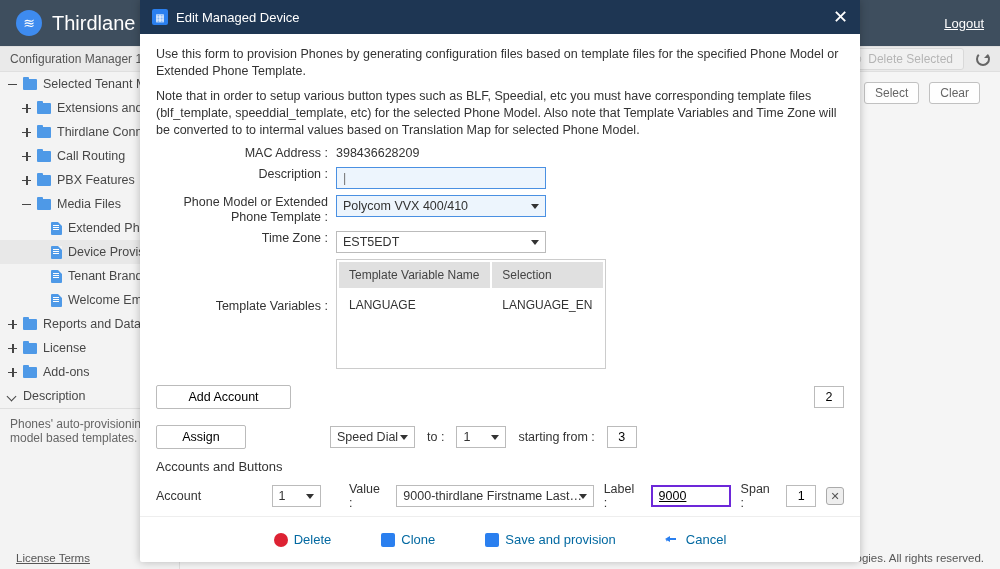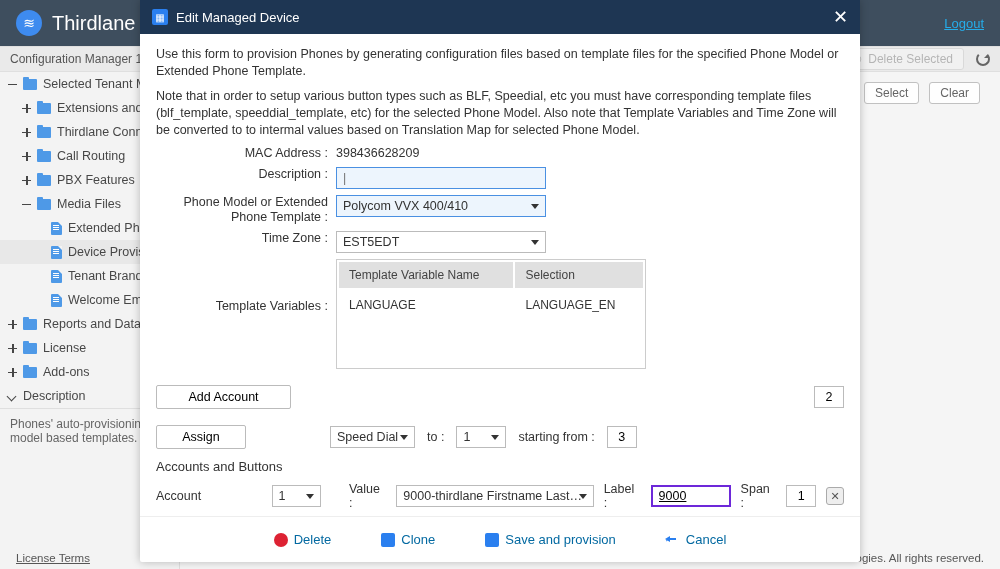--- a/index.html
+++ b/index.html
@@ -4,21 +4,21 @@
 <style>
   * { box-sizing: border-box; margin: 0; padding: 0; font-family: Arial, Helvetica, sans-serif; }
   body { width: 1000px; height: 569px; background: #f5f5f5; position: relative; overflow: hidden; font-size: 13px; color: #333; }
 
   
   .topbar { height: 46px; background: #2a3b4d; color: #fff; display: flex; align-items: center; padding: 0 16px; }
   .logo-circle { width: 26px; height: 26px; background: #2a7fef; border-radius: 50%; display: flex; align-items: center; justify-content: center; margin-right: 10px; }
   .logo-lines { font-size: 14px; color:#fff; line-height:1;}
   .topbar .brand { font-size: 20px; font-weight: 300; }
   .topbar .right { margin-left: auto; }
-  .topbar .right a { color: #0ea5e9; text-decoration: underline; cursor:pointer;}
+  .topbar .right a { color: #ffffff; text-decoration: underline; cursor:pointer;}
 
   
   .subbar { height: 26px; background: #e9e9e9; border-top:1px solid #ddd; border-bottom:1px solid #ddd; display:flex; align-items:center; padding:0 10px; font-size:12px; color:#444;}
   .subbar .spacer { flex:1; }
   .btn { display:inline-flex; align-items:center; gap:6px; border:1px solid #bbb; background:#fff; border-radius:3px; padding:3px 10px; font-size:12px; color:#555; cursor:pointer; }
   .btn.disabled { opacity:0.4; }
   .refresh-icon { width:14px; height:14px; display:inline-block; border:2px solid #555; border-radius:50%; border-top-color:transparent; position:relative;}
   .refresh-icon:after{content:""; position:absolute; width:0;height:0;border:3px solid transparent;border-bottom-color:#555; right:-2px; top:-2px;}
 
   
@@ -62,21 +62,21 @@
   .form-row { display:flex; align-items:flex-start; margin-bottom:6px; font-size:12.5px;}
   .form-row .lbl { width:180px; text-align:right; padding-right:8px; color:#333; line-height:1.2;}
   .form-row .val { flex:0 0 auto; }
   .txt-input { border:1px solid #4a90e2; background:#edf5fd; height:22px; width:210px; padding:0 6px; font-size:12.5px;}
   .txt-input.plain { border:2px solid #6d28d9; background:#fff;text-decoration:underline;}
   .dropdown { border:1px solid #4a90e2; background:#edf5fd; height:22px; width:210px; padding:0 6px; font-size:12.5px; position:relative; display:inline-flex; align-items:center; cursor:pointer;}
   .dropdown.plain { border:1px solid #bbb; background:#fff;}
   .dropdown .caret { position:absolute; right:6px; top:8px; width:0;height:0;border-left:4px solid transparent;border-right:4px solid transparent;border-top:5px solid #333;}
   .dropdown.narrow { width:80px;}
   .dropdown.vnarrow { width:50px;}
-  .tvar-table { border:1px solid #ccc; width:310px; font-size:12px;}
+  .tvar-table { border:1px solid #ccc; width:270px; font-size:12px;}
   .tvar-table th { background:#e0e0e0; text-align:left; padding:6px 10px; font-weight:normal; color:#444;}
   .tvar-table td { padding:8px 10px; }
   .tvar-space { height:44px;}
   .wbtn { border:1px solid #bbb; background:#fff; padding:4px 16px; border-radius:2px; font-size:12.5px; cursor:pointer;}
   .small-num { border:1px solid #bbb; width:30px; height:22px; text-align:center; font-size:12.5px;}
   .section-title { font-size:13px; margin:10px 0 8px 0;}
   .acct-row { display:flex; align-items:center; gap:10px; margin-bottom:8px; font-size:12.5px;}
   .acct-row .albl { width:55px;}
   .remove-btn { width:18px;height:18px;border:1px solid #aaa;border-radius:3px;background:#eee;display:inline-flex;align-items:center;justify-content:center;font-size:11px;color:#555;cursor:pointer;}
   .modal-footer { height:46px; border-top:1px solid #eee; display:flex; align-items:center; justify-content:center; gap:50px; font-size:13px;}

